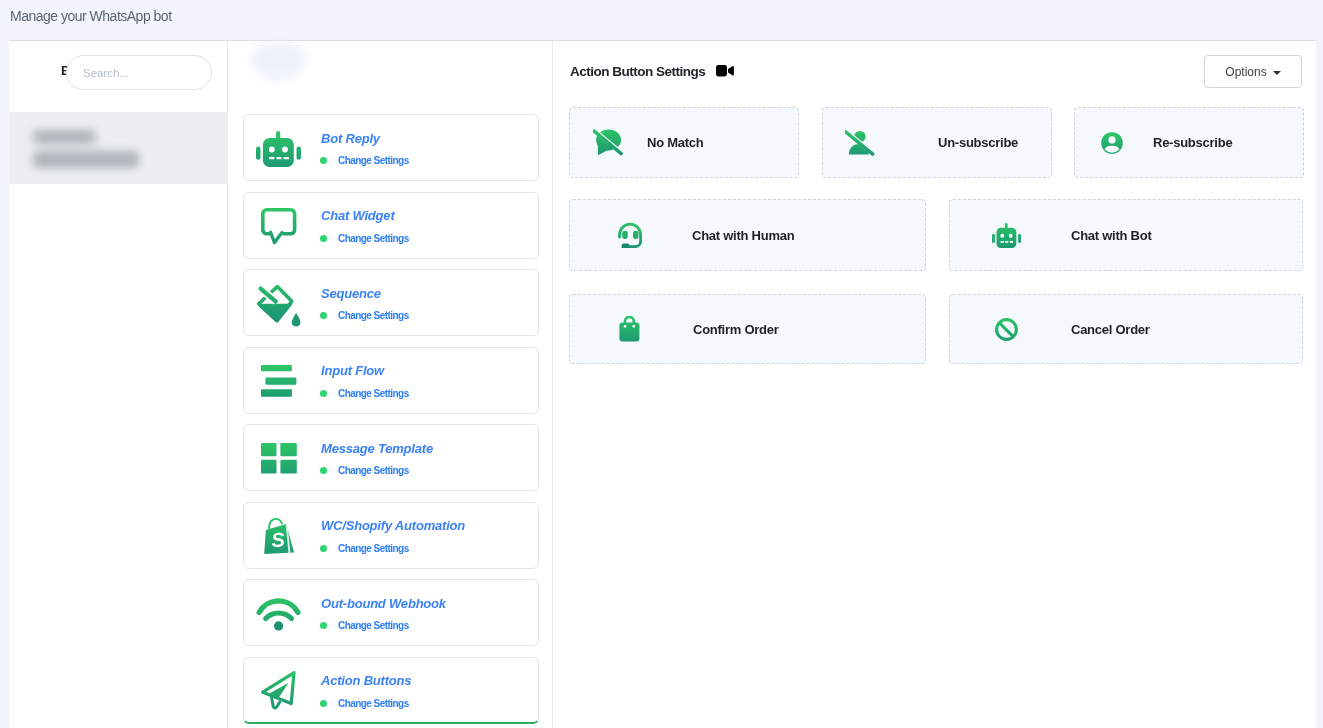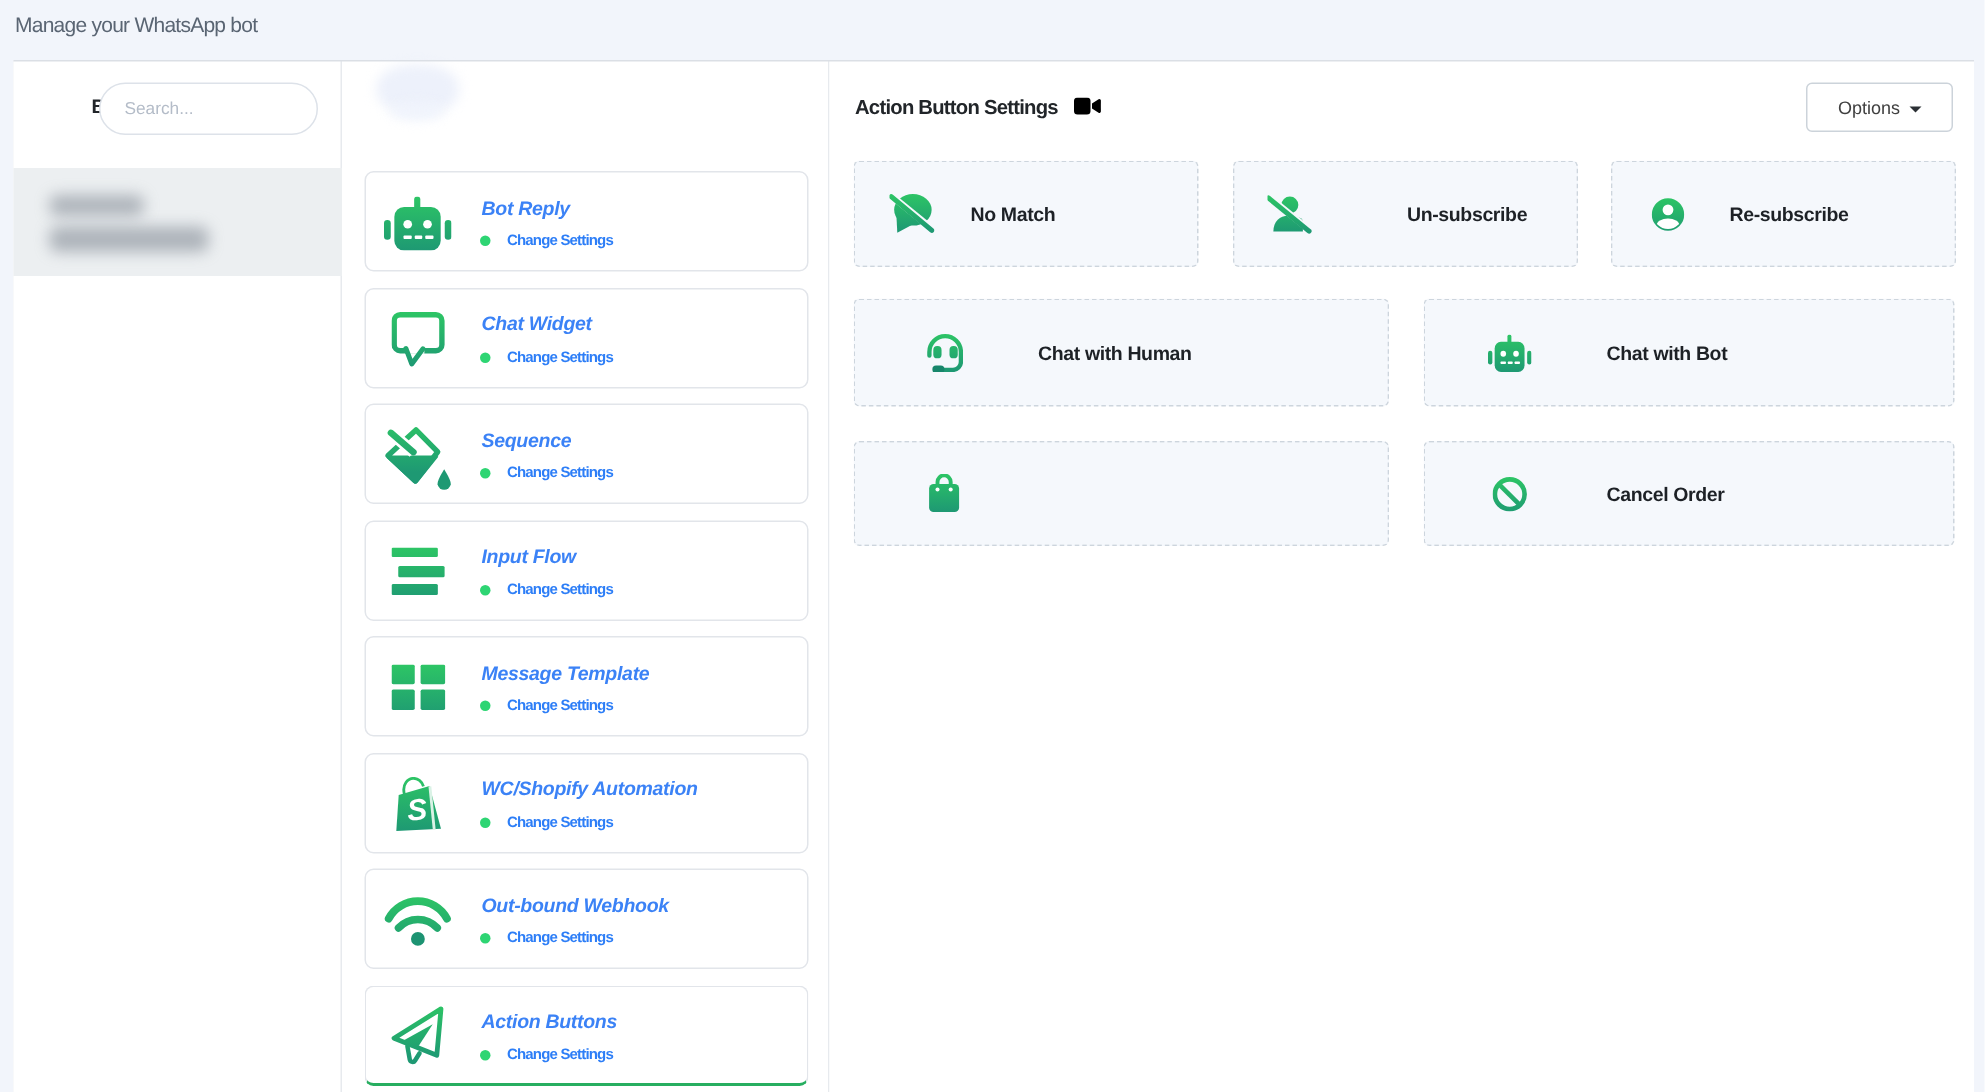--- a/index.html
+++ b/index.html
@@ -268,20 +268,21 @@
 
   <div class="dbox" style="left:16px; top:254px; width:357px; height:70px;">
     <div class="dic" style="left:49px;">
         <svg width="21" height="26" viewBox="0 0 21 26">
       <path d="M6 10 V5.3 A4.4 4.4 0 0 1 14.8 5.3 V10" fill="none" stroke="url(#g2)" stroke-width="2.6"></path>
       <rect x="0.4" y="6.6" width="20" height="18.8" rx="3" fill="url(#g2)"></rect>
       <circle cx="6" cy="10.3" r="1.35" fill="#fff"></circle>
       <circle cx="14.8" cy="10.3" r="1.35" fill="#fff"></circle>
     </svg>
       </div>
+    <div class="dt" style="left:123px;">Confirm Order</div>
   </div>
   <div class="dbox" style="left:396px; top:254px; width:354px; height:70px;">
     <div class="dic" style="left:45px;">
         <svg width="23" height="23" viewBox="0 0 23 23">
       <circle cx="11.5" cy="11.5" r="9.9" fill="none" stroke="url(#g2)" stroke-width="3.1"></circle>
       <path d="M4.9 5.4 L18 18.4" stroke="url(#g2)" stroke-width="3.1"></path>
     </svg>
       </div>
     <div class="dt" style="left:121px;">Cancel Order</div>
   </div>

